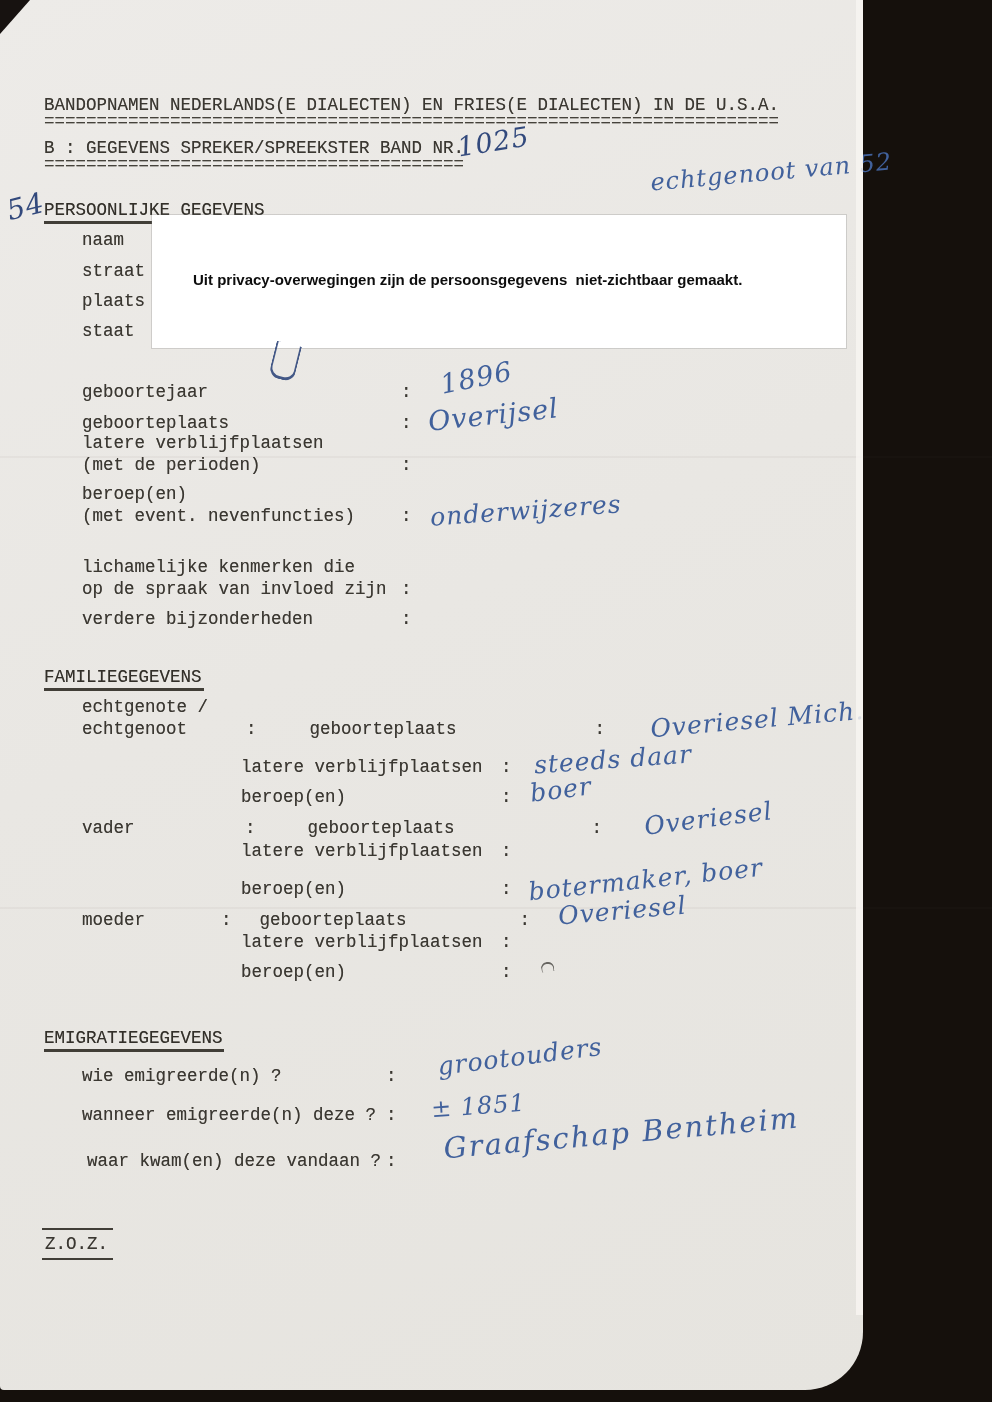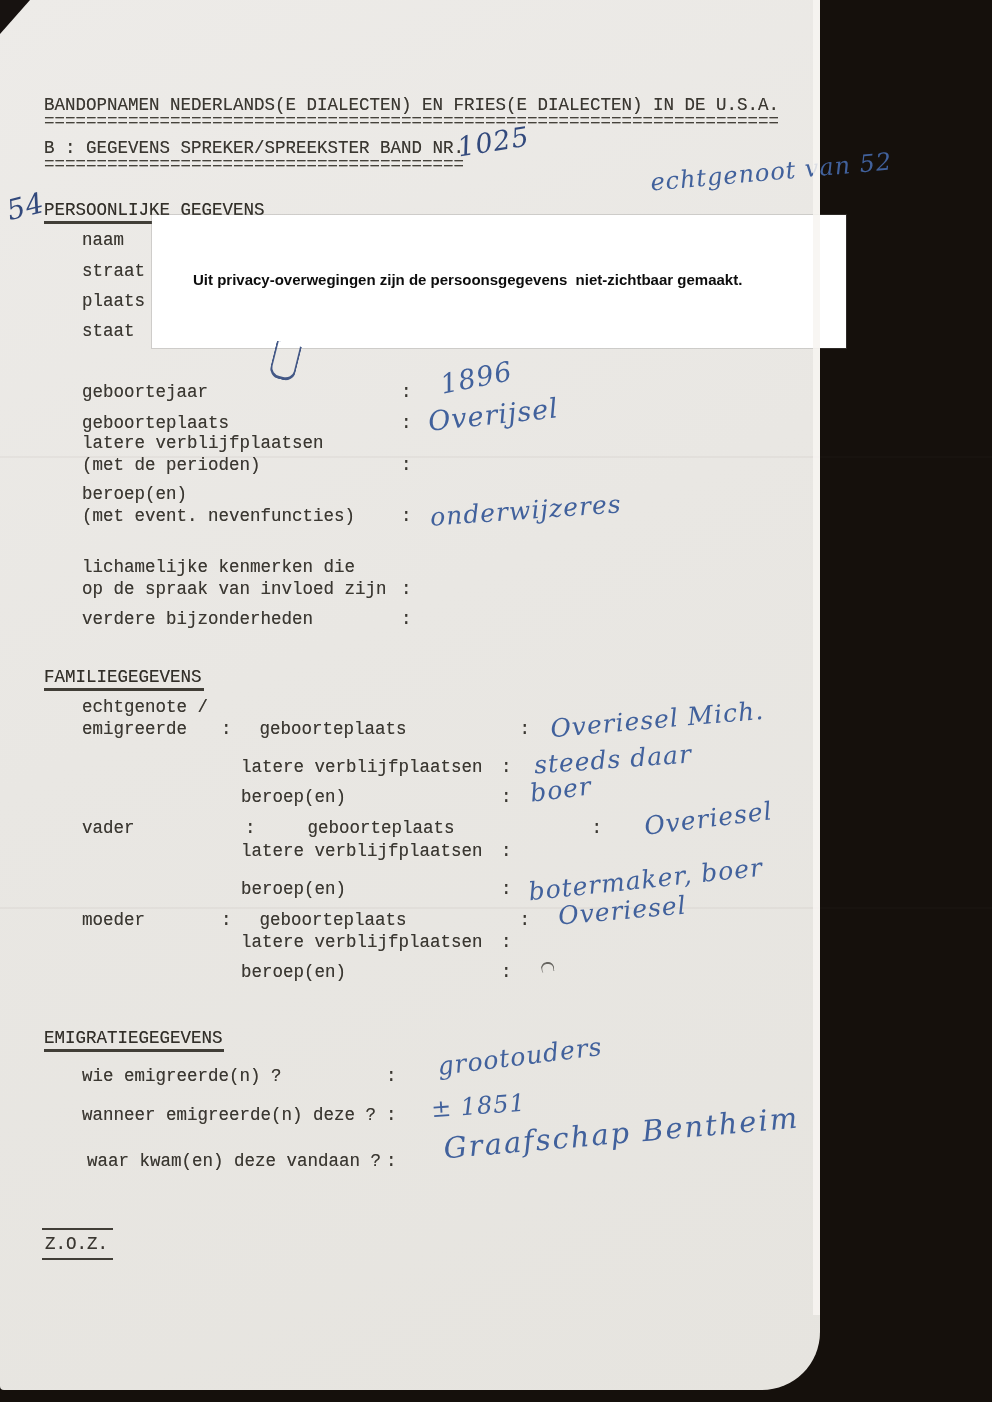--- a/index.html
+++ b/index.html
@@ -8,20 +8,21 @@
     background:#15100c;
     position:relative;
     overflow:hidden;
     font-family:"Liberation Mono","DejaVu Sans Mono",monospace;
   }
   .paper{
     position:absolute;left:0;top:0;width:820px;height:1390px;
     background:linear-gradient(155deg,#edebe8 0%,#e9e7e3 45%,#e6e4df 100%);
     border-bottom-right-radius:58px;
     border-bottom-left-radius:4px;
+    padding-left:43px;
   }
   .edge-right{
     position:absolute;right:0;top:0;width:7px;height:1315px;
     background:#f7f5f1;opacity:.85;
   }
   .corner-tl{
     position:absolute;left:0;top:0;width:0;height:0;
     border-top:34px solid #171210;border-right:30px solid transparent;
   }
   .crease{position:absolute;left:0;width:992px;height:2px;background:rgba(90,85,75,.05);}
@@ -156,22 +157,22 @@
   </div>
   <div class="frow" style="left:66px;top:609px;">
     <div class="flabel w-main">verdere bijzonderheden</div>
     <span class="colon">:</span>
     <span class="hw" style="margin-left:18px;font-size:25px;"></span>
   </div>
 
   <div class="tw heading" style="left:44px;top:667px;">FAMILIEGEGEVENS</div>
   <div class="hrule" style="left:44px;top:688px;width:160px;"></div>
 
-  <div class="frow" style="left:66px;top:697px;">
-    <div class="flabel w-person"><span>echtgenote /</span><br><span>emigreerde</span></div>
+  <div class="frow" style="left:66px;top:697px;gap:25px;">
+    <div class="flabel w-person"><span>echtgenote /</span><br><span>echtgenoot</span></div>
     <span class="colon" style="margin-right:12px;">:</span>
     <div class="flabel w-sub">geboorteplaats</div>
     <span class="colon">:</span>
     <span class="hw" style="margin-left:20px;top:-6px;font-size:25px;transform:rotate(-5deg);">Overiesel Mich.</span>
   </div>
   <div class="frow" style="left:225px;top:749px;">
     <div class="flabel w-sub">latere verblijfplaatsen</div>
     <span class="colon">:</span>
     <span class="hw" style="margin-left:22px;top:-4px;font-size:25px;transform:rotate(-4deg);">steeds daar</span>
   </div>

